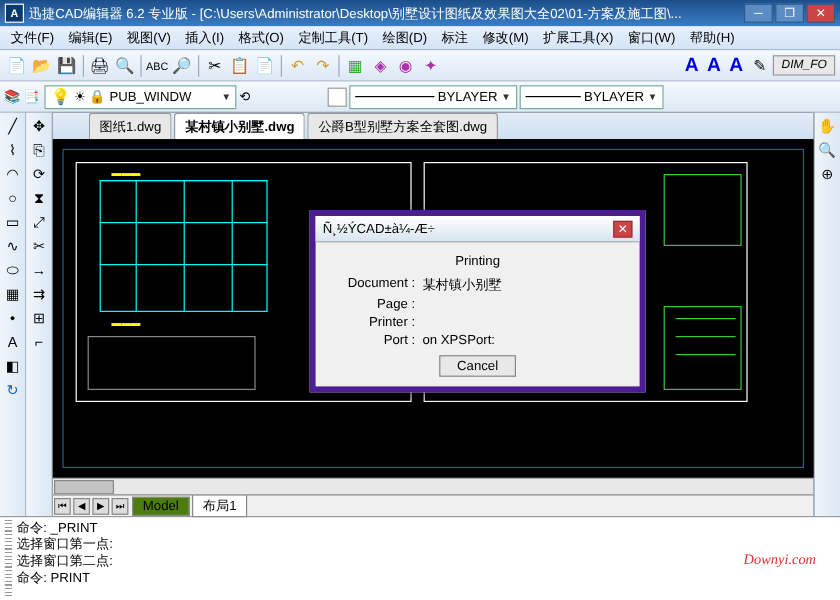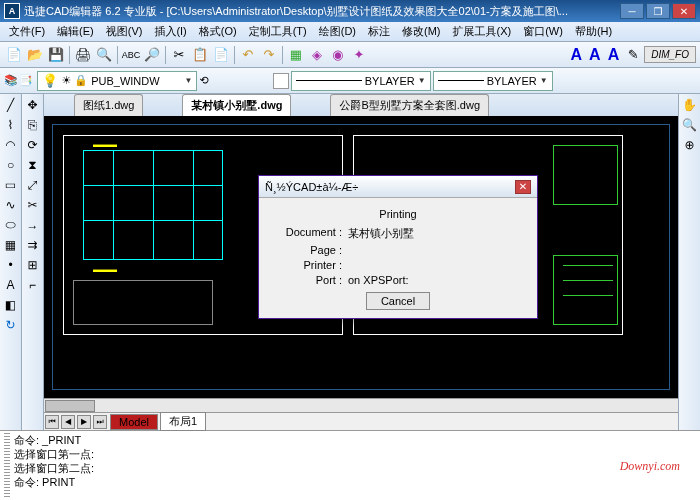--- a/index.html
+++ b/index.html
@@ -18,40 +18,40 @@
 .dropdown{height:20px;background:#fff;border:1px solid #7a9;display:flex;align-items:center;padding:0 4px;gap:3px;}
 .dropdown .arrow{font-size:8px;color:#333;}
 .bulb{color:#fc0;font-size:13px;}
 .txtbtn{color:#00d;font-weight:bold;font-size:16px;padding:0 3px;}
 .dimbtn{background:#e8e8e8;border:1px solid #999;padding:2px 6px;font-size:10px;font-style:italic;}
 .main{display:flex;height:calc(100% - 22px - 20px - 26px - 26px - 70px);}
 .ltool,.rtool{width:22px;background:linear-gradient(90deg,#f0f5fb,#dce8f5);border-right:1px solid #9ab;display:flex;flex-direction:column;align-items:center;gap:2px;padding:2px 0;}
 .rtool{border-left:1px solid #9ab;border-right:none;}
 .vtbtn{width:18px;height:18px;display:flex;align-items:center;justify-content:center;font-size:12px;}
 .canvas-area{flex:1;display:flex;flex-direction:column;background:#000;}
-.tabs{height:22px;background:linear-gradient(#e4edf8,#cfdff0);display:flex;align-items:flex-end;padding:0 30px;gap:37px;}
+.tabs{height:22px;background:linear-gradient(#e4edf8,#cfdff0);display:flex;align-items:flex-end;padding:0 30px;}
 .tab{padding:3px 8px;background:#e8e8e8;border:1px solid #999;border-bottom:none;border-radius:3px 3px 0 0;margin-right:2px;font-size:11px;}
 .tab.active{background:#fff;font-weight:bold;}
 .canvas{flex:1;background:#000;position:relative;overflow:hidden;}
 .drawing{position:absolute;inset:8px;border:1px solid #2a5a8a;}
 .dline{position:absolute;background:#0ff;}
 .dbox{position:absolute;border:1px solid #fff;}
 .ytxt{position:absolute;color:#ff0;font-size:8px;}
-.dialog{position:absolute;left:258px;top:175px;width:280px;background:#f0f0f0;border:1px solid #4c1d95;box-shadow:2px 2px 8px rgba(0,0,0,.5);}
+.dialog{position:absolute;left:258px;top:175px;width:280px;background:#f0f0f0;border:5px solid #4c1d95;box-shadow:2px 2px 8px rgba(0,0,0,.5);}
 .dlg-title{height:22px;background:linear-gradient(#fff,#d8e4f0);display:flex;align-items:center;padding:0 6px;border-bottom:1px solid #aaa;font-size:11px;}
 .dlg-title .x{margin-left:auto;width:16px;height:14px;background:#c44;color:#fff;display:flex;align-items:center;justify-content:center;font-size:10px;border:1px solid #933;}
 .dlg-body{padding:10px 14px 8px;font-size:11px;}
 .dlg-row{display:flex;margin:3px 0;}
 .dlg-row .lbl{width:75px;text-align:right;padding-right:6px;}
 .dlg-btn{display:block;margin:6px auto 0;padding:2px 14px;background:#e8e8e8;border:1px solid #888;font-size:11px;}
 .btabs{height:18px;background:#f0f0f0;display:flex;align-items:center;border-top:1px solid #999;}
 .btabs .nav{display:flex;}
 .btabs .nav span{width:14px;height:14px;border:1px solid #888;background:#ddd;display:flex;align-items:center;justify-content:center;font-size:8px;margin:0 1px;}
 .btab{padding:1px 8px;border:1px solid #888;background:#fff;margin-left:2px;font-size:11px;}
-.btab.active{background:#b91c1c;}
+.btab.active{background:#4d7c0f;}
 .cmdarea{height:70px;background:#fff;border-top:1px solid #999;font-family:SimSun,monospace;font-size:12px;padding:2px 4px;line-height:14px;overflow:hidden;}
 .cmdarea .handle{width:6px;background:repeating-linear-gradient(#999 0 1px,transparent 1px 3px);float:left;height:100%;margin-right:4px;}
 .watermark{position:absolute;right:20px;bottom:26px;font-size:12px;font-style:italic;color:#d33;font-family:Georgia,serif;}
 .scrollh{height:14px;background:#e8e8e8;border-top:1px solid #999;display:flex;}
 .scrollh .thumb{width:50px;height:12px;background:#c4c4c4;border:1px solid #888;margin:1px;}
 </style>
 </head>
 <body>
 
 <div class="titlebar">

